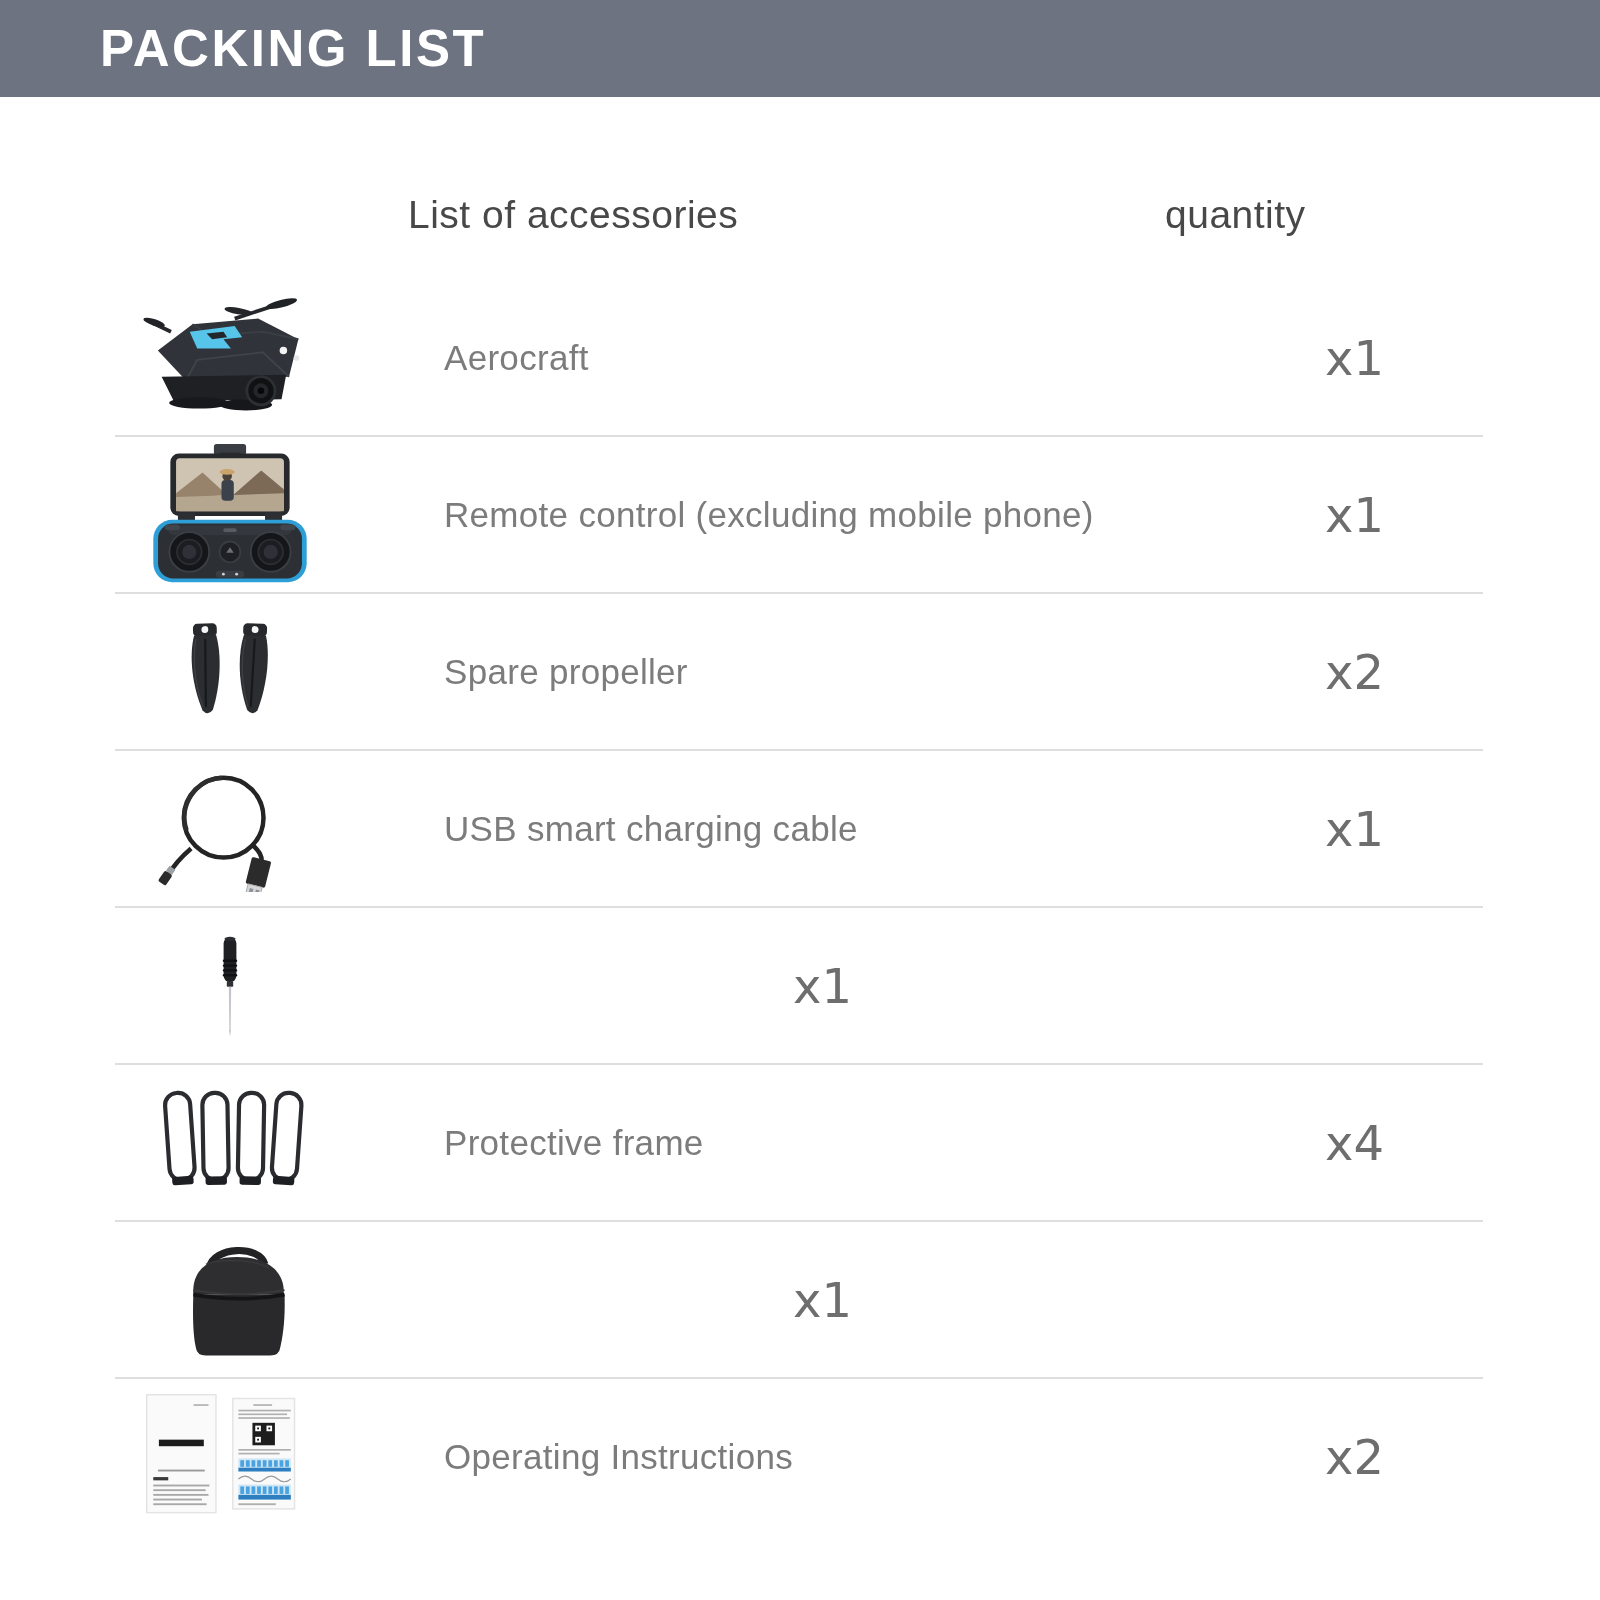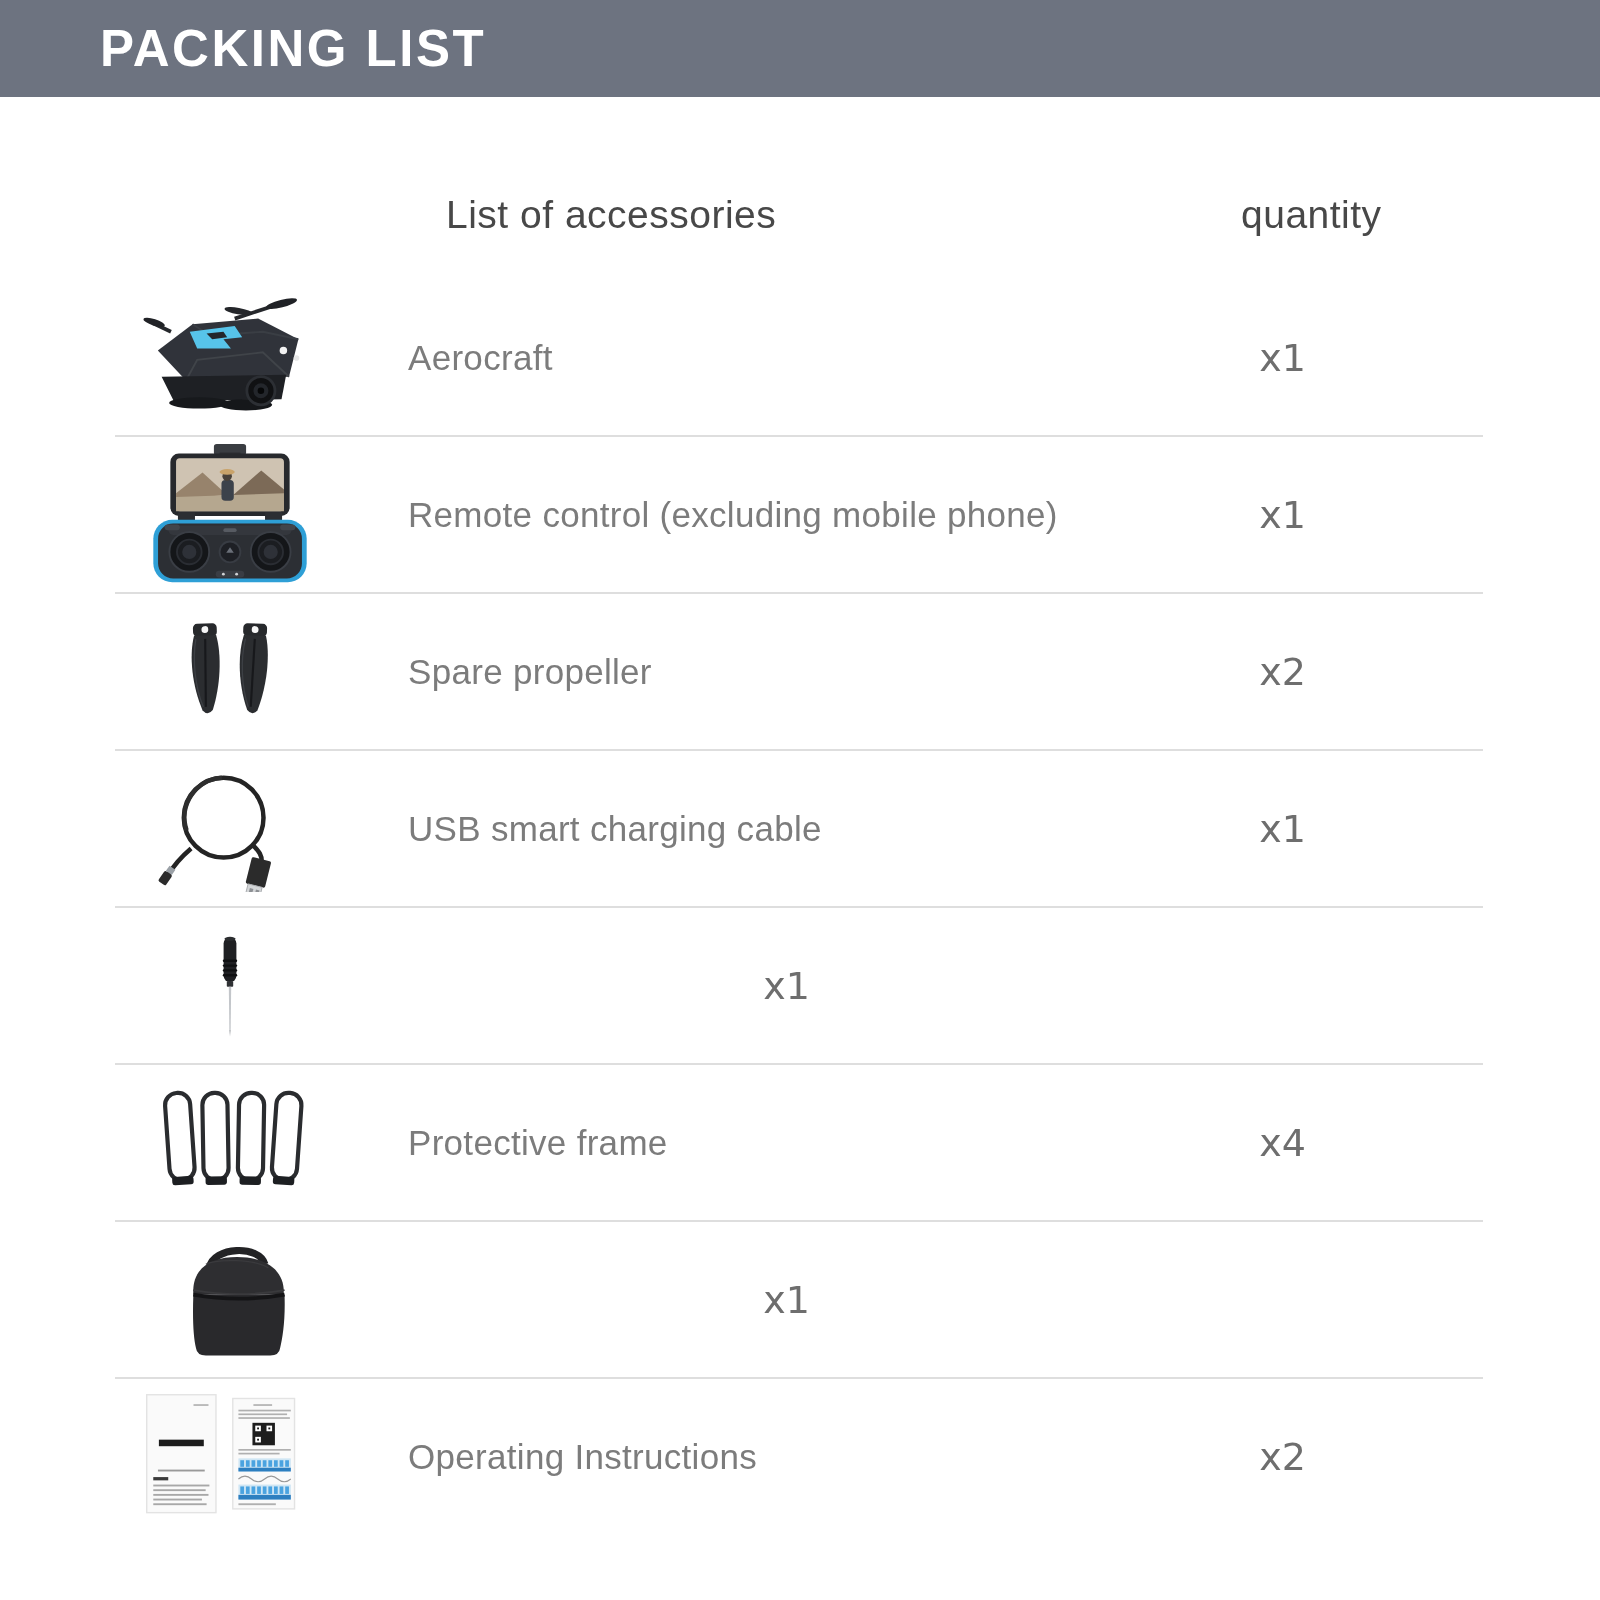--- a/index.html
+++ b/index.html
@@ -18,31 +18,31 @@
     height:97px;background:var(--header-bg);
     display:flex;align-items:center;padding-left:100px;
   }
   .banner-title{
     color:var(--header-text);font-size:51px;font-weight:bold;letter-spacing:2.5px;
   }
   .content{padding-left:115px;padding-right:115px;}
   .grid-row{
     display:grid;grid-template-columns:293px 757px 235px;align-items:center;
   }
-  .col-headers{height:92px;margin-top:72px;gap:38px;}
+  .col-headers{height:92px;margin-top:72px;}
   .col-header{
     font-size:39px;color:var(--column-header-text);letter-spacing:0.5px;
   }
   .col-header.qty{text-align:left;}
   .rows{margin-top:19px;}
-  .acc-row{height:155px;}
+  .acc-row{height:155px;gap:36px;}
   .cell-img{width:230px;display:flex;justify-content:center;align-items:center;}
   .cell-label{font-size:35px;color:var(--label-text);letter-spacing:0.3px;}
   .cell-qty{
-    text-align:center;font-size:38px;color:var(--quantity-text);
+    text-align:center;font-size:48px;color:var(--quantity-text);
     font-family:"DejaVu Sans",sans-serif;
   }
   .divider{height:2px;background:var(--divider);width:1368px;}
   .acc-blue{fill:var(--drone-accent-blue);}
   .remote-blue{fill:var(--remote-accent-blue);}
   .manual-blue{fill:var(--manual-image-blue);}
   svg{display:block;}
 </style>
 </head>
 <body>

